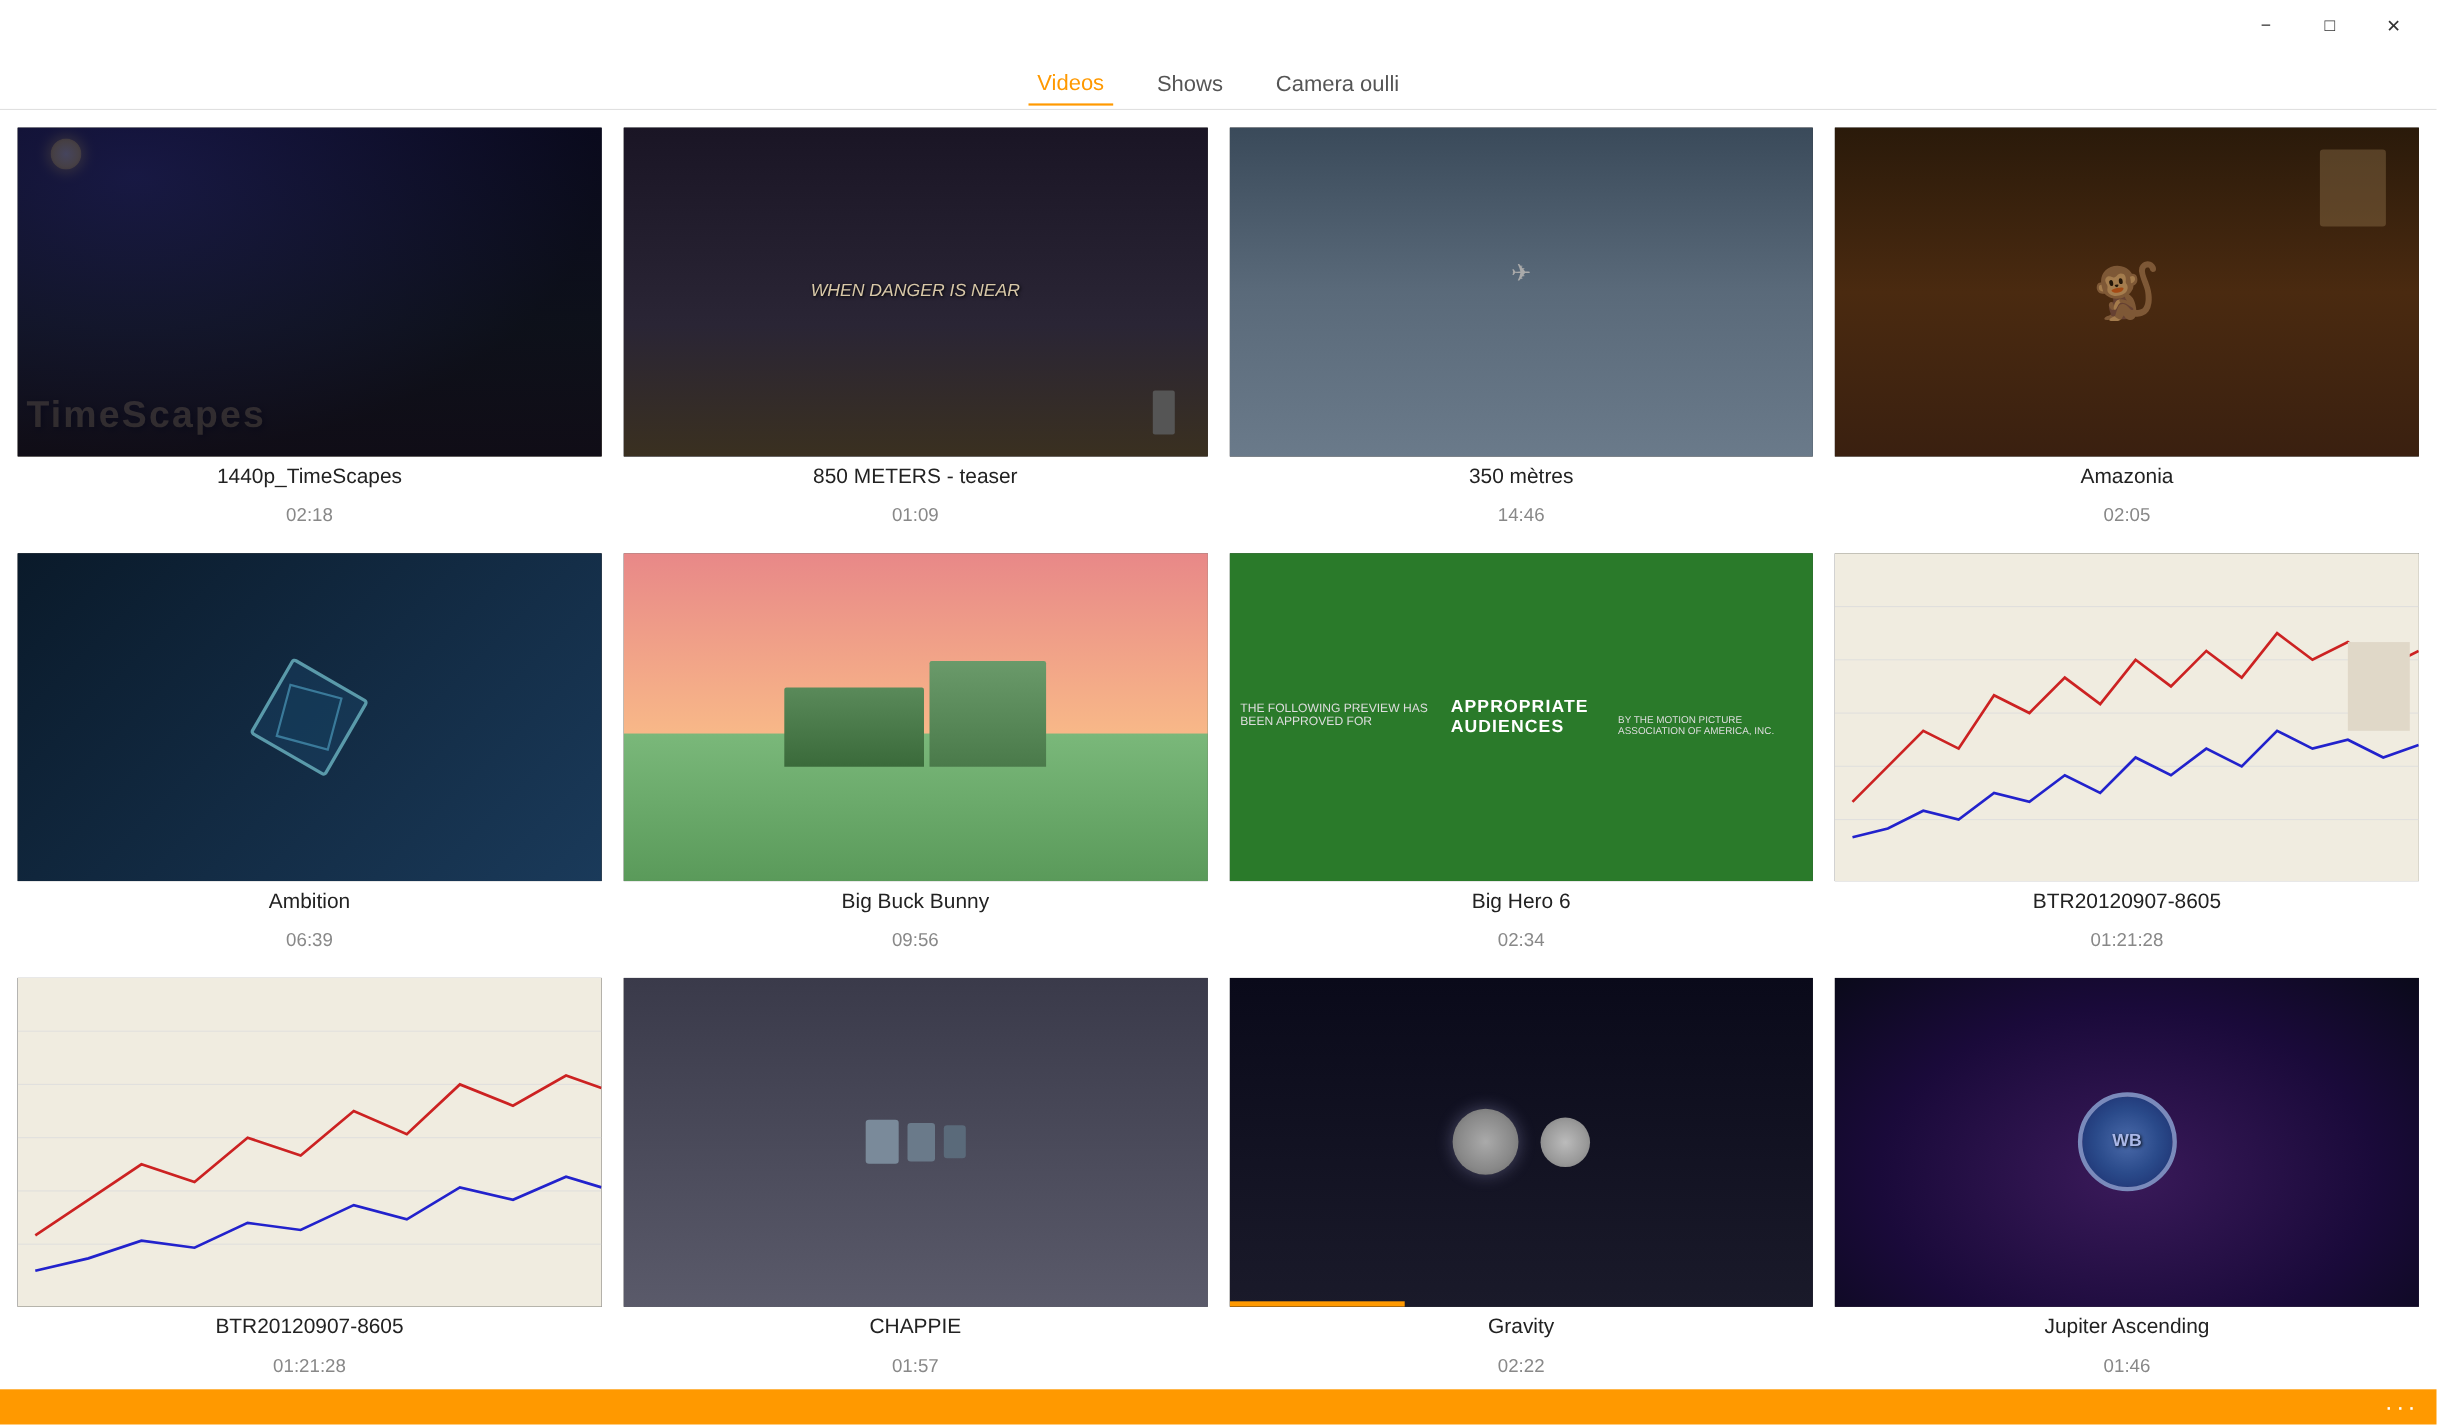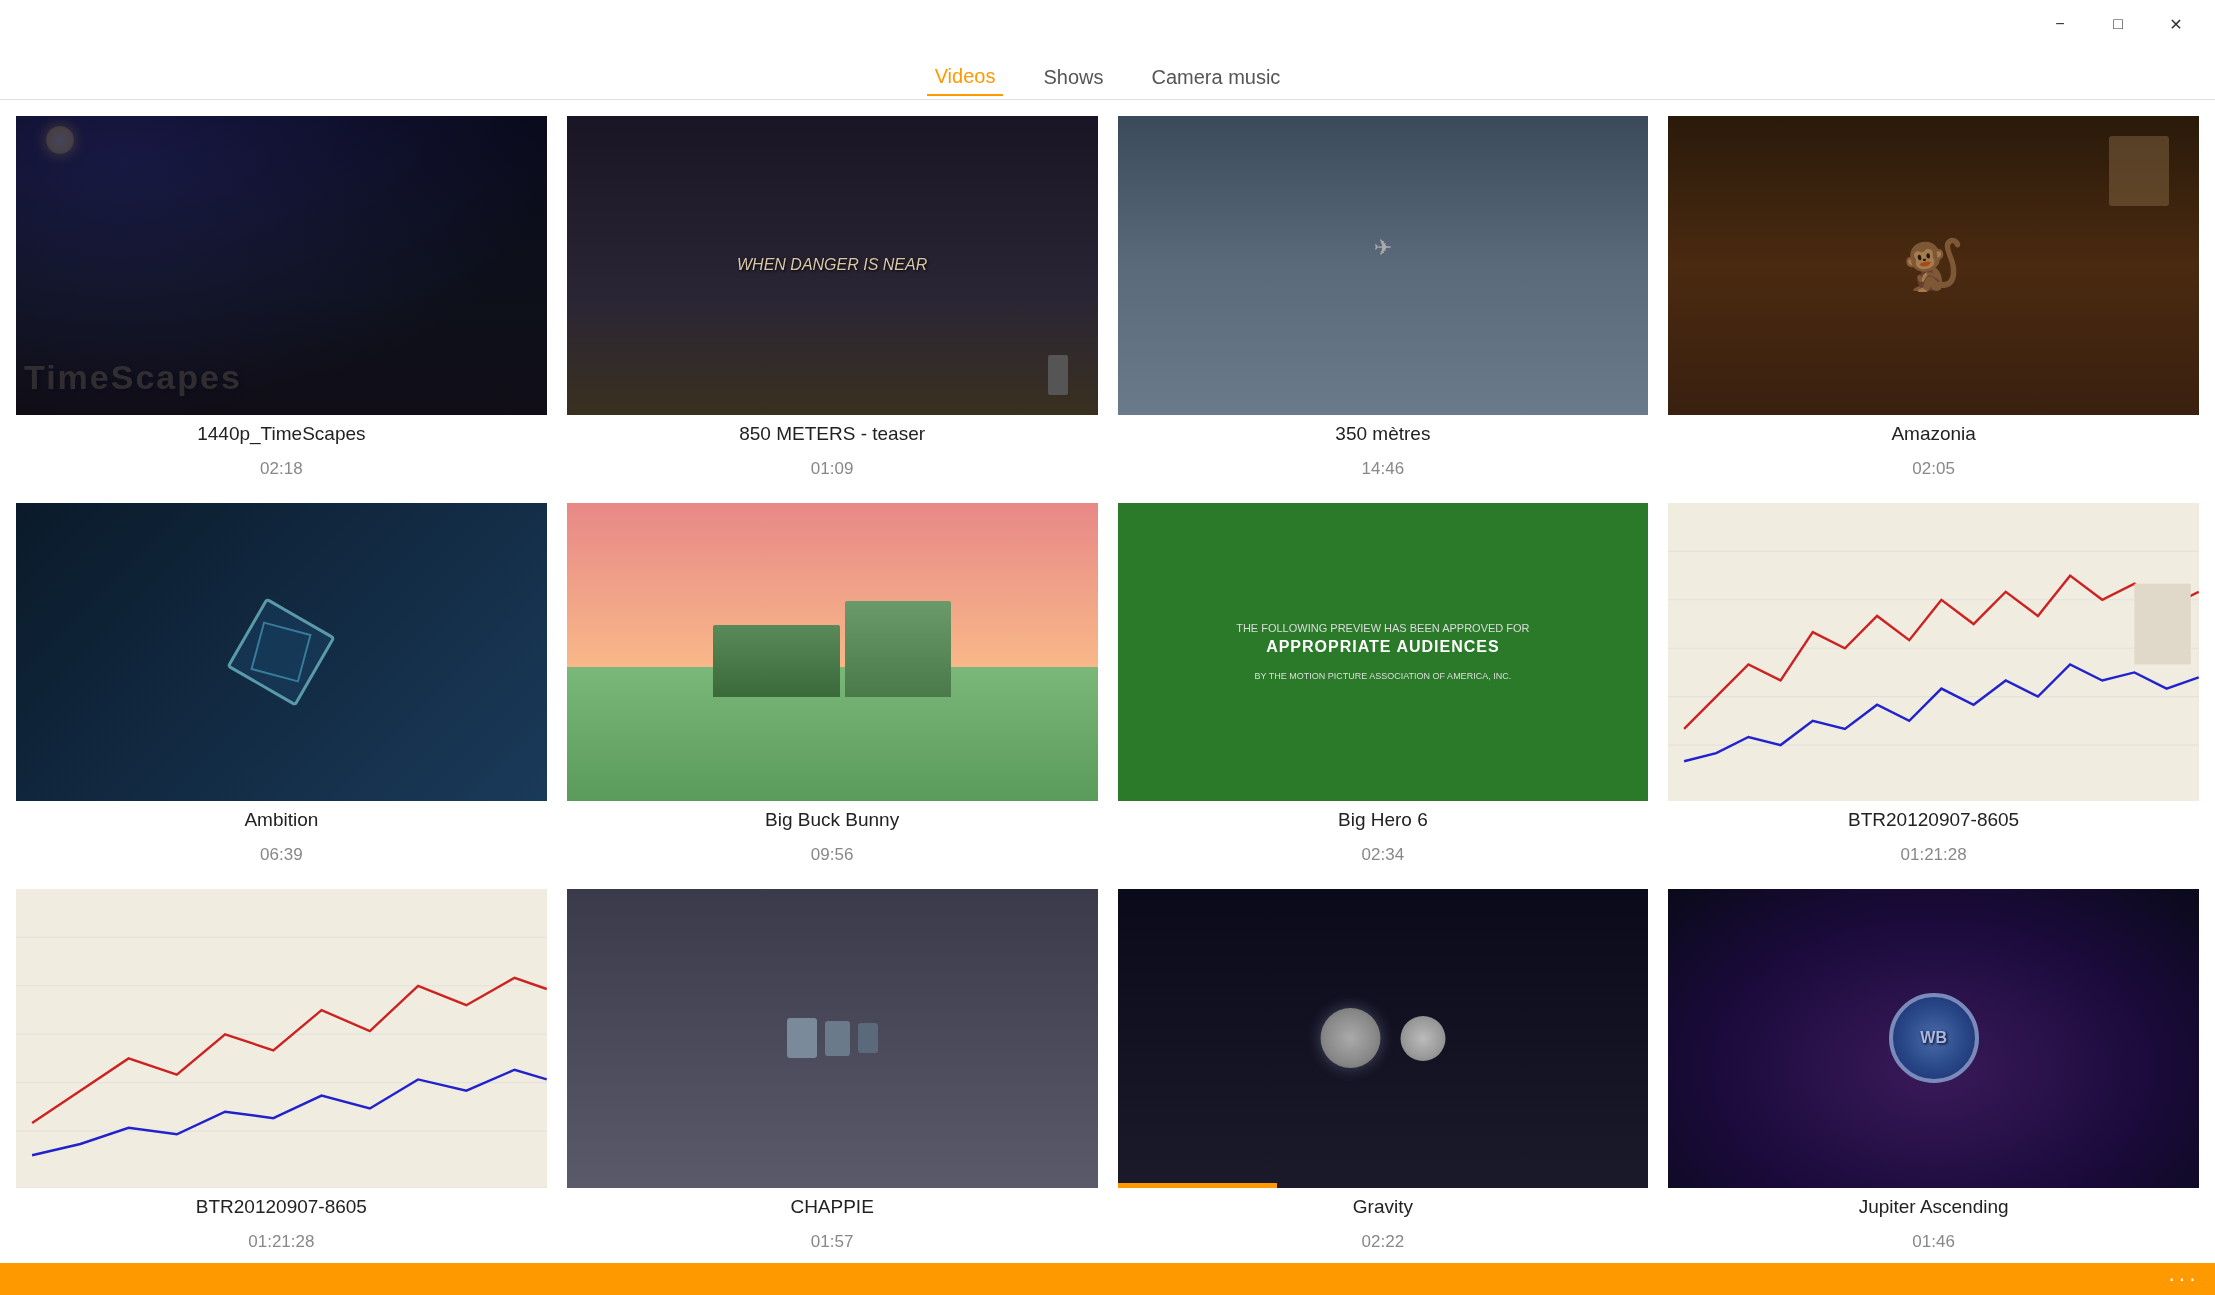--- a/index.html
+++ b/index.html
@@ -233,21 +233,21 @@
   <div class="title-bar-controls">
     <button class="title-bar-btn">−</button>
     <button class="title-bar-btn">□</button>
     <button class="title-bar-btn close">✕</button>
   </div>
 </div>
 
 <div class="sub-tabs">
   <span class="sub-tab active">Videos</span>
   <span class="sub-tab">Shows</span>
-  <span class="sub-tab">Camera music</span>
+  <span class="sub-tab">Camera oulli</span>
 </div>
 
 <div class="content">
   <div class="video-grid">
 
     <div class="video-item">
       <div class="video-thumb">
         <div class="video-thumb-inner thumb-timescapes" style="position:relative;">
           <div style="position:absolute;top:10px;left:30px;width:28px;height:28px;background:radial-gradient(circle,#fffacc 0%,#ffe050 60%,#bb8800 100%);border-radius:50%;box-shadow:0 0 10px 4px rgba(255,220,50,0.5);"></div>
           <div style="position:absolute;bottom:18px;left:8px;font-size:34px;font-weight:900;color:#c8b070;text-shadow:2px 2px 6px #000;letter-spacing:2px;">TimeScapes</div>
@@ -321,21 +321,21 @@
         </div>
       </div>
       <div class="video-title">Big Buck Bunny</div>
       <div class="video-duration">09:56</div>
     </div>
 
     <div class="video-item">
       <div class="video-thumb">
         <div class="video-thumb-inner thumb-bighero6" style="position:relative;">
           <div style="position:absolute;top:0;left:0;right:0;bottom:0;background:#2a7a2a;"></div>
-          <div style="position:absolute;top:0;left:0;right:0;bottom:0;display:flex;flex-direction:column;align-items:center;justify-content:center;padding:10px;">
+          <div style="position:absolute;top:0;left:0;right:0;bottom:0;display:flex;align-items:center;justify-content:center;padding:10px;">
             <div style="color:#ddd;font-size:11px;margin-bottom:4px;">THE FOLLOWING PREVIEW HAS BEEN APPROVED FOR</div>
             <div style="color:#fff;font-size:16px;font-weight:bold;letter-spacing:1px;">APPROPRIATE AUDIENCES</div>
             <div style="color:#ddd;font-size:9px;margin-top:15px;">BY THE MOTION PICTURE ASSOCIATION OF AMERICA, INC.</div>
           </div>
         </div>
       </div>
       <div class="video-title">Big Hero 6</div>
       <div class="video-duration">02:34</div>
     </div>
 

